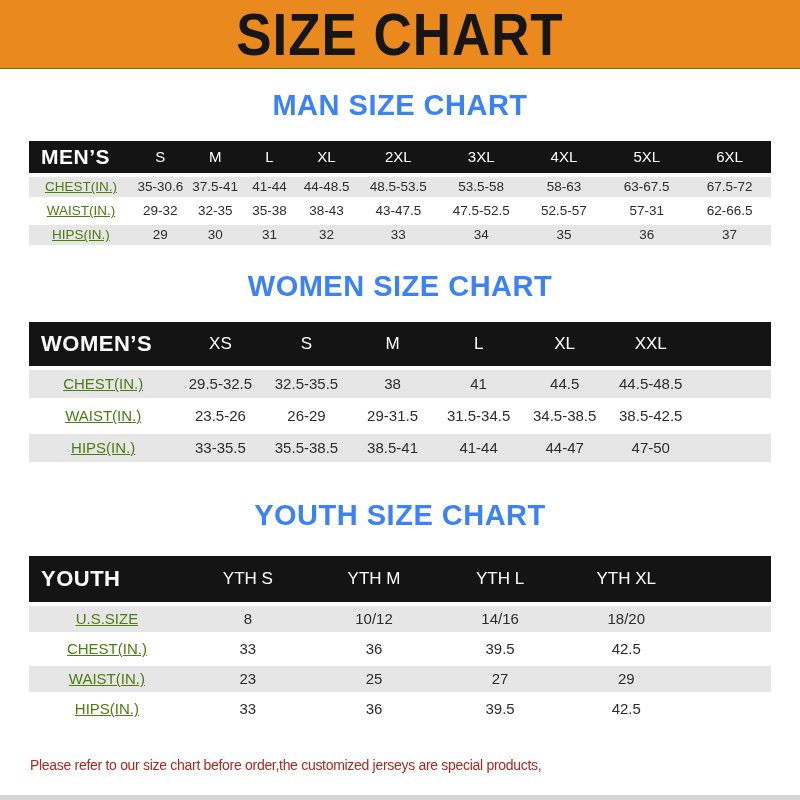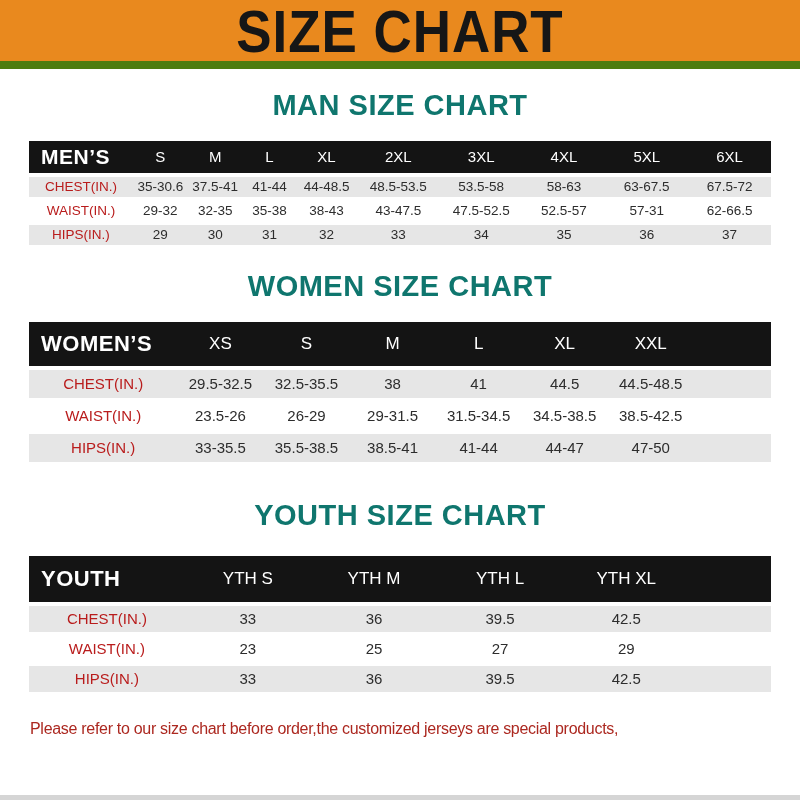--- a/index.html
+++ b/index.html
@@ -3,33 +3,33 @@
 <meta charset="utf-8">
 <style>
   * { margin: 0; padding: 0; box-sizing: border-box; }
   html, body { width: 800px; height: 800px; overflow: hidden; background: #ffffff;
     font-family: "Liberation Sans", sans-serif; }
 
   
   .banner {
     width: 800px; height: 69px;
     background: #E9891E;
-    border-bottom: 8px solid #4d7c0f;
+    border-bottom: 1px solid #4d7c0f;
     display: flex; align-items: center; justify-content: center;
   }
   .banner-title {
     display: inline-block;
     font-weight: bold; font-size: 54px; line-height: 1;
     color: #161616; letter-spacing: 1px;
     transform: scale(0.98, 1.1);
   }
 
   
   .section-heading {
-    text-align: center; font-weight: bold; color: #0f766e;
+    text-align: center; font-weight: bold; color: #3b82f6;
     font-size: 29px; letter-spacing: 0.5px; line-height: 1.1;
   }
   .heading-men   { margin: 21px 0 15px; }
   .heading-women { margin: 22px 8px 15px; }
   .heading-youth { margin: 34px 0 20px; }
 
   
   table {
     width: 742px; margin-left: 29px;
     border-collapse: separate; border-spacing: 0 4px;
@@ -41,21 +41,21 @@
   }
   thead th.corner {
     font-weight: bold; text-align: left; padding-left: 12px;
     letter-spacing: 0.5px;
   }
   tbody th, tbody td {
     font-weight: normal; color: #2d2d2d; text-align: center; vertical-align: middle;
     background: #ffffff;
   }
   tbody tr:nth-child(odd) th, tbody tr:nth-child(odd) td { background: #E6E6E6; }
-  tbody th.row-label { color: #b91c1c; }
+  tbody th.row-label { color: #4d7c0f; text-decoration: underline; }
 
   
   .men thead th { height: 32px; font-size: 15px; }
   .men thead th.corner { font-size: 21px; }
   .men thead th:nth-child(1) { width: 14%; }
   .men thead th:nth-child(2), .men thead th:nth-child(3) { width: 7.4%; }
   .men thead th:nth-child(4) { width: 7.2%; }
   .men thead th:nth-child(5) { width: 8.2%; }
   .men tbody th, .men tbody td { height: 20px; font-size: 13.5px; }
 
@@ -71,23 +71,23 @@
   
   .youth thead th { height: 46px; font-size: 17px; }
   .youth thead th.corner { font-size: 22px; }
   .youth thead th:nth-child(1) { width: 21%; }
   .youth thead th:nth-child(2), .youth thead th:nth-child(3),
   .youth thead th:nth-child(4), .youth thead th:nth-child(5) { width: 17%; }
   .youth tbody th, .youth tbody td { height: 26px; font-size: 15px; }
 
   
   .disclaimer {
-    margin: 18px 20px 0 30px;
+    margin: 24px 20px 0 30px;
     color: #AC2820;
-    font-size: 16px; line-height: 30px; letter-spacing: -0.3px;
+    font-size: 14px; line-height: 30px; letter-spacing: -0.3px;
   }
 
   .bottom-edge {
     position: absolute; left: 0; bottom: 0;
     width: 800px; height: 5px; background: #D5D5D5;
   }
 </style>
 </head>
 <body>
 
@@ -206,20 +206,28 @@
         <th class="corner">YOUTH</th>
         <th>YTH S</th>
         <th>YTH M</th>
         <th>YTH L</th>
         <th>YTH XL</th>
         <th></th>
       </tr>
     </thead>
   <tbody>
       <tr>
+        <th class="row-label">U.S.SIZE</th>
+        <td>8</td>
+        <td>10/12</td>
+        <td>14/16</td>
+        <td>18/20</td>
+        <td></td>
+      </tr>
+      <tr>
         <th class="row-label">CHEST(IN.)</th>
         <td>33</td>
         <td>36</td>
         <td>39.5</td>
         <td>42.5</td>
         <td></td>
       </tr>
       <tr>
         <th class="row-label">WAIST(IN.)</th>
         <td>23</td>

